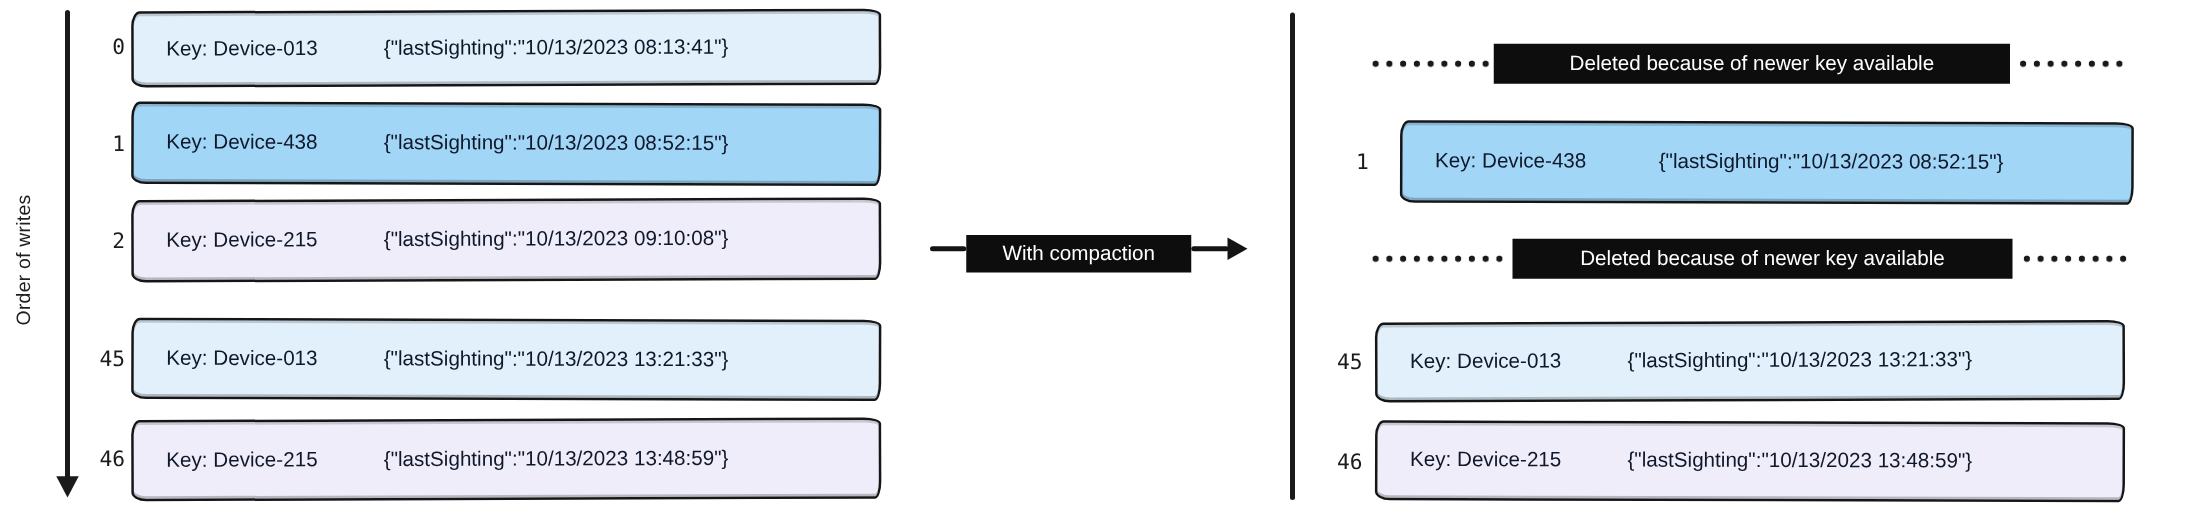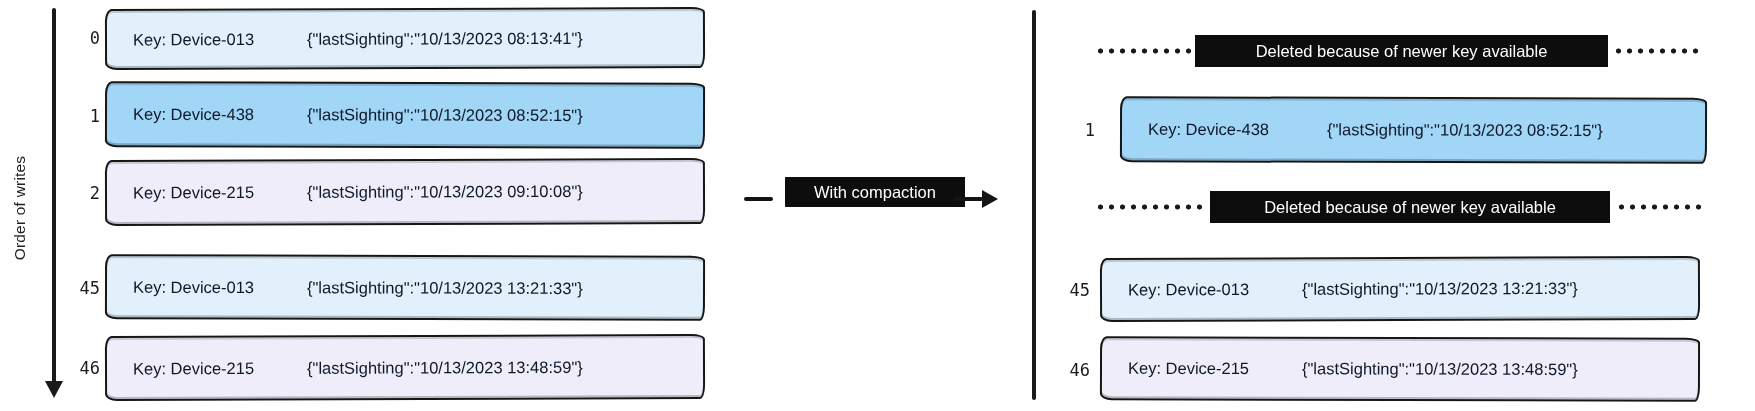--- a/index.html
+++ b/index.html
@@ -133,21 +133,21 @@
   <div class="log-row c-lightblue tilt-b" style="left:105px; top:255px; width:600px; height:65px;">
     <span class="row-key">Key: Device-013</span>
     <span class="row-val">{"lastSighting":"10/13/2023 13:21:33"}</span>
   </div>
   <div class="log-row c-lavender tilt-a" style="left:105px; top:335px; width:600px; height:65px;">
     <span class="row-key">Key: Device-215</span>
     <span class="row-val">{"lastSighting":"10/13/2023 13:48:59"}</span>
   </div>
 
   <div class="hline" style="left:744px; top:197px; width:29px;"></div>
-  <div class="black-box" style="left:773px; top:177px; width:180px; height:30px;margin-left:12px;">With compaction</div>
+  <div class="black-box" style="left:773px; top:188px; width:180px; height:30px;">With compaction</div>
   <div class="hline" style="left:953px; top:197px; width:30px;"></div>
   <div class="arrow-right" style="left:982px; top:190px;"></div>
 
   <div class="vline" style="left:1032px; top:10px; width:3.5px; height:390px;"></div>
 
   <div class="dots" style="left:1095px; top:48px; width:97px;"></div>
   <div class="black-box" style="left:1195px; top:35px; width:413px; height:32px;">Deleted because of newer key available</div>
   <div class="dots" style="left:1613px; top:48px; width:90px;"></div>
 
   <div class="idx" style="left:1050px; top:120px;">1</div>

